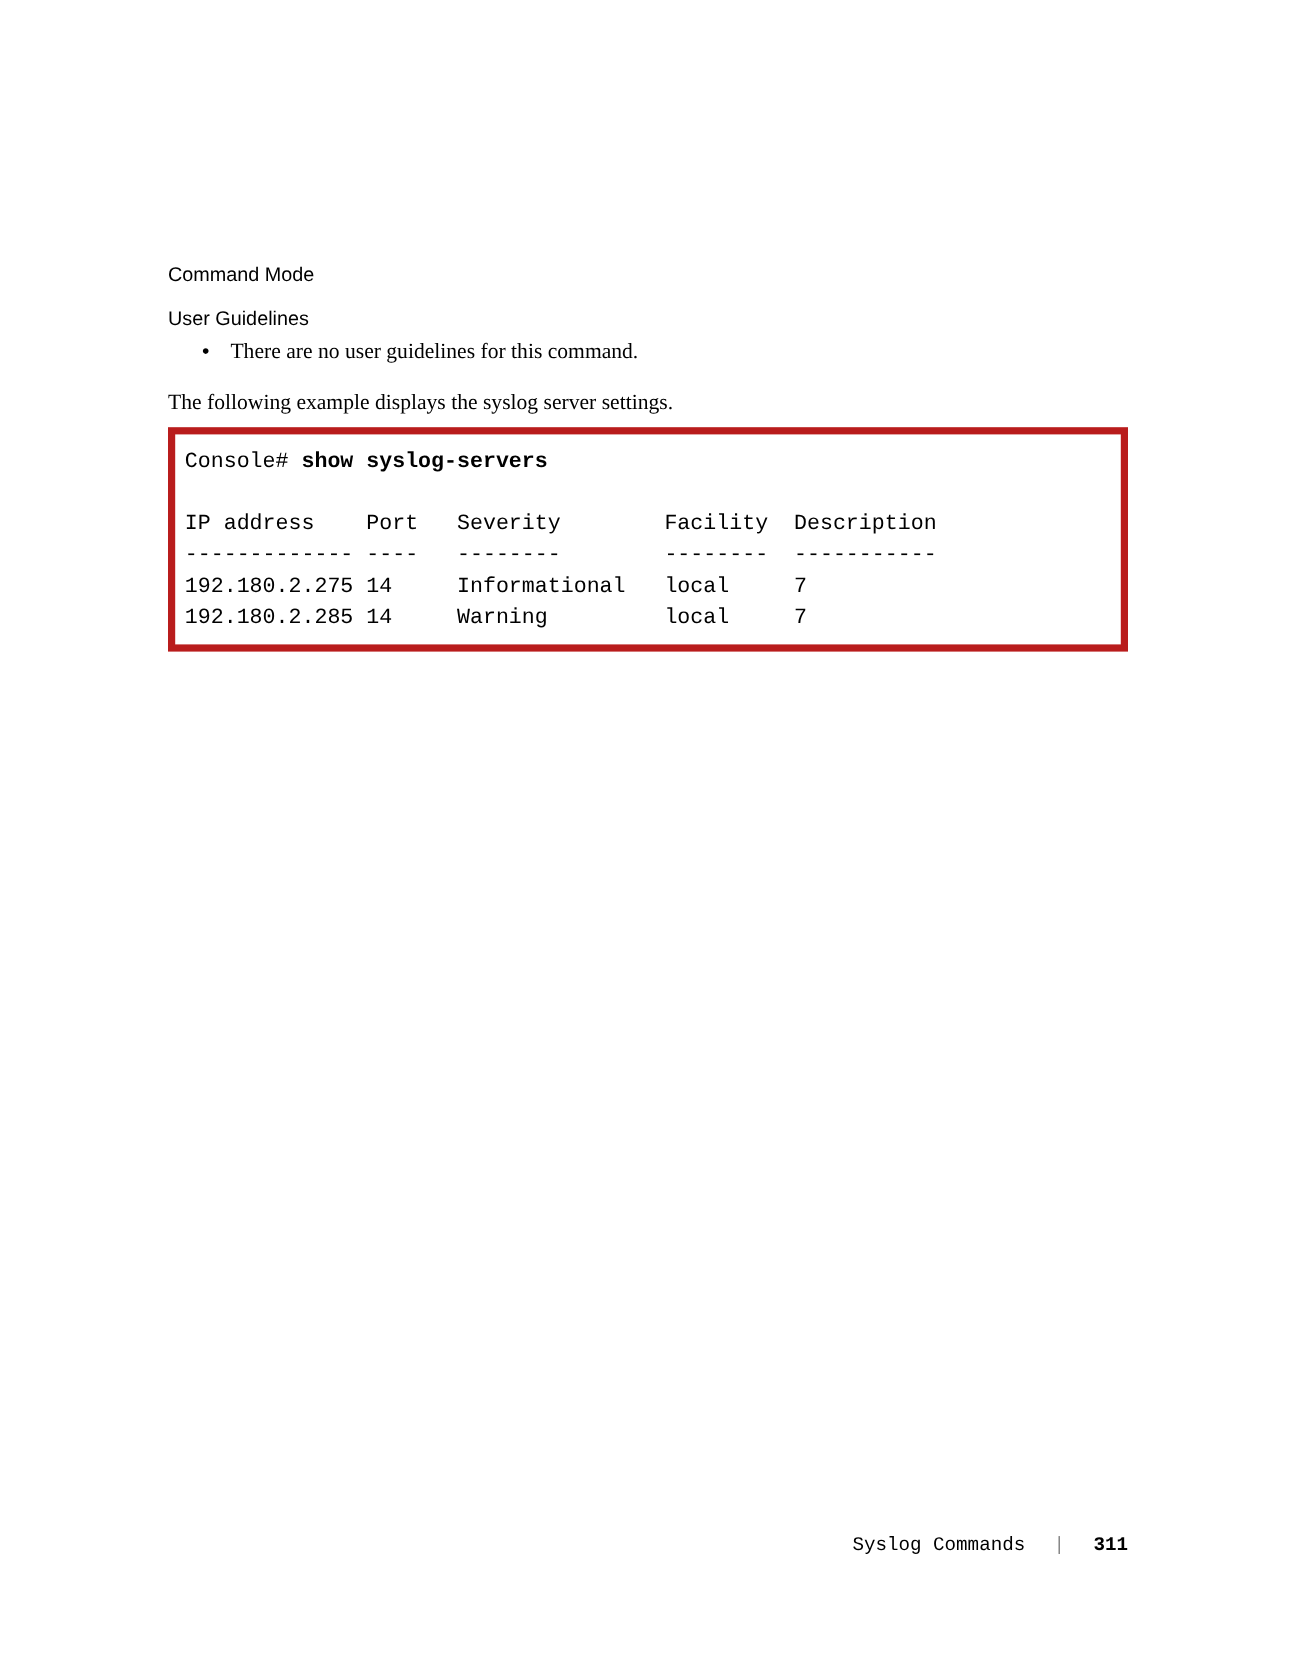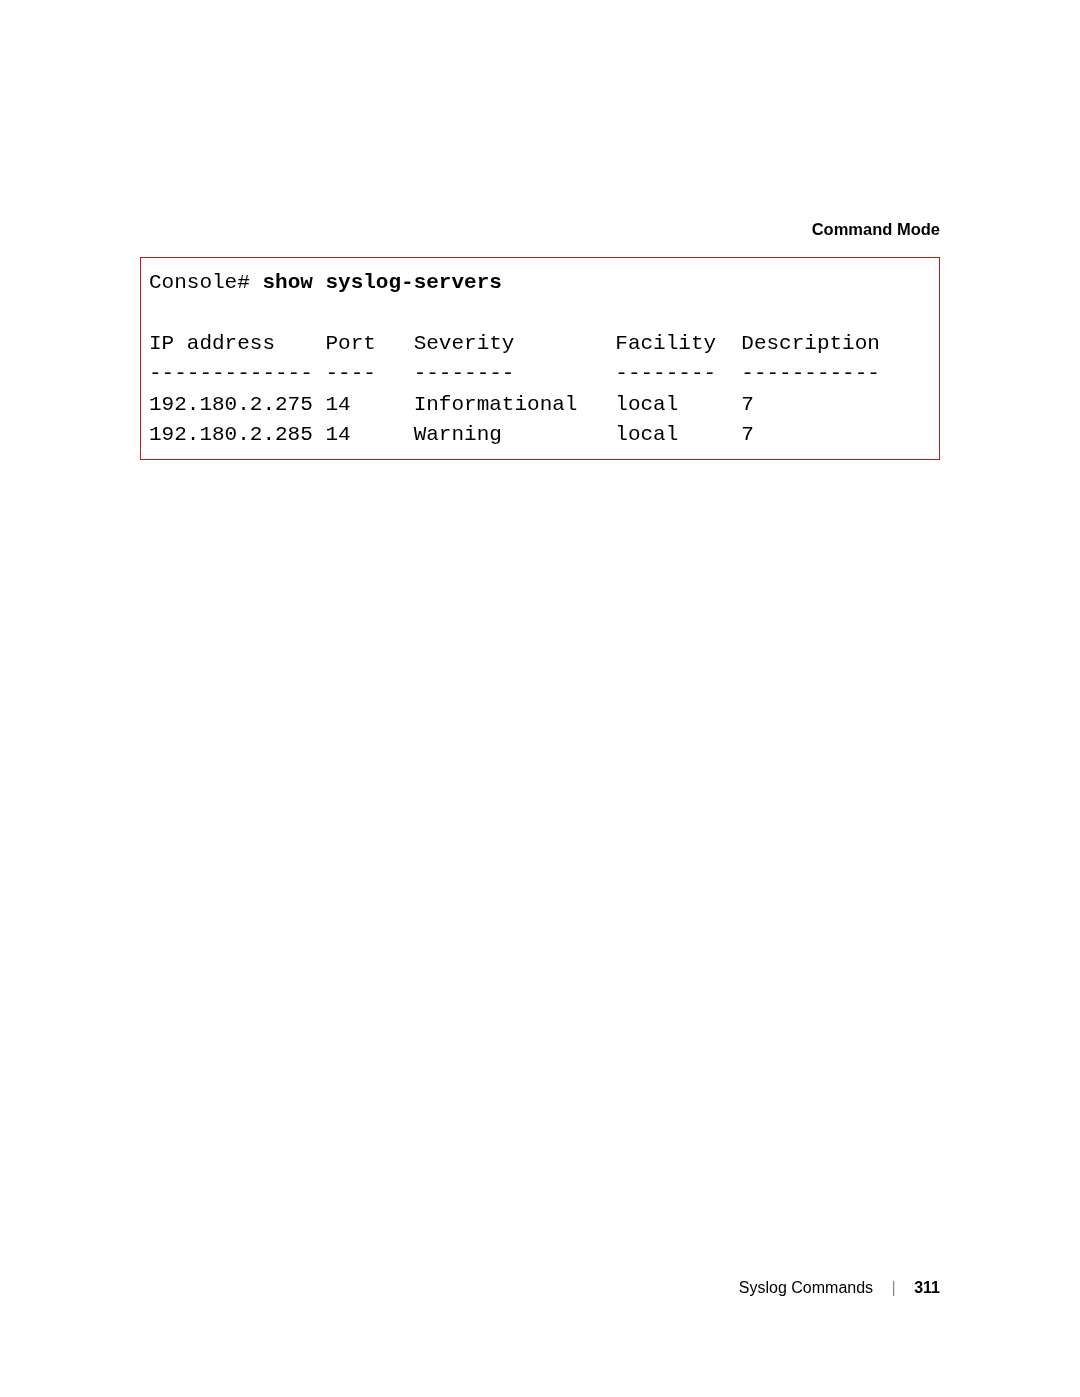--- a/index.html
+++ b/index.html
@@ -13,24 +13,23 @@
       color: #000;
     }
     .page {
       position: absolute;
       left: 140px;
       top: 220px;
       width: 800px;
     }
     .heading {
       font-family: Arial, Helvetica, sans-serif;
-      font-weight: bold;
+      font-weight: normal;
       font-size: 16.5px;
       margin: 0 0 6px 0;
-      text-align: right;
     }
     .body-text {
       font-size: 18px;
       margin: 0 0 22px 0;
       padding-left: 28px;
     }
     .guidelines-list {
       margin: 0 0 22px 0;
       padding-left: 52px;
       list-style: none;
@@ -43,38 +42,38 @@
       content: "•";
       position: absolute;
       left: -24px;
       font-size: 20px;
     }
     .example-intro {
       font-size: 18px;
       margin: 0 0 10px 0;
     }
     .code-box {
-      border: 1px solid #b91c1c;
+      border: 6px solid #b91c1c;
       padding: 10px 8px 8px 8px;
       font-family: 'Courier New', Courier, monospace;
-      font-size: 21px;
+      font-size: 18px;
       line-height: 1.45;
       white-space: pre;
     }
     .code-prompt {
       font-weight: normal;
     }
     .code-cmd {
       font-weight: bold;
     }
     .footer {
       position: absolute;
       bottom: 100px;
       right: 140px;
-      font-family: Liberation Sans, sans-serif;
+      font-family: Liberation Mono, monospace;
       font-size: 16px;
     }
     .footer-sep {
       color: #888;
       margin: 0 14px 0 14px;
     }
     .footer-page {
       font-weight: bold;
     }
     .section {
@@ -83,22 +82,29 @@
   </style>
 </head>
 <body>
 
 <div class="page">
 
   <div class="section">
     <div class="heading">Command Mode</div>
   </div>
 
+  <div class="section">
+    <div class="heading">User Guidelines</div>
+    <ul class="guidelines-list">
+      <li>There are no user guidelines for this command.</li>
+    </ul>
+  </div>
 
   <div class="section">
+    <div class="example-intro">The following example displays the syslog server settings.</div>
     <div class="code-box"><span class="code-prompt">Console# </span><span class="code-cmd">show syslog-servers</span>
 
 <span>IP address    Port   Severity        Facility  Description</span>
 <span>------------- ----   --------        --------  -----------</span>
 <span>192.180.2.275 14     Informational   local     7</span>
 <span>192.180.2.285 14     Warning         local     7</span></div>
   </div>
 
 </div>
 

